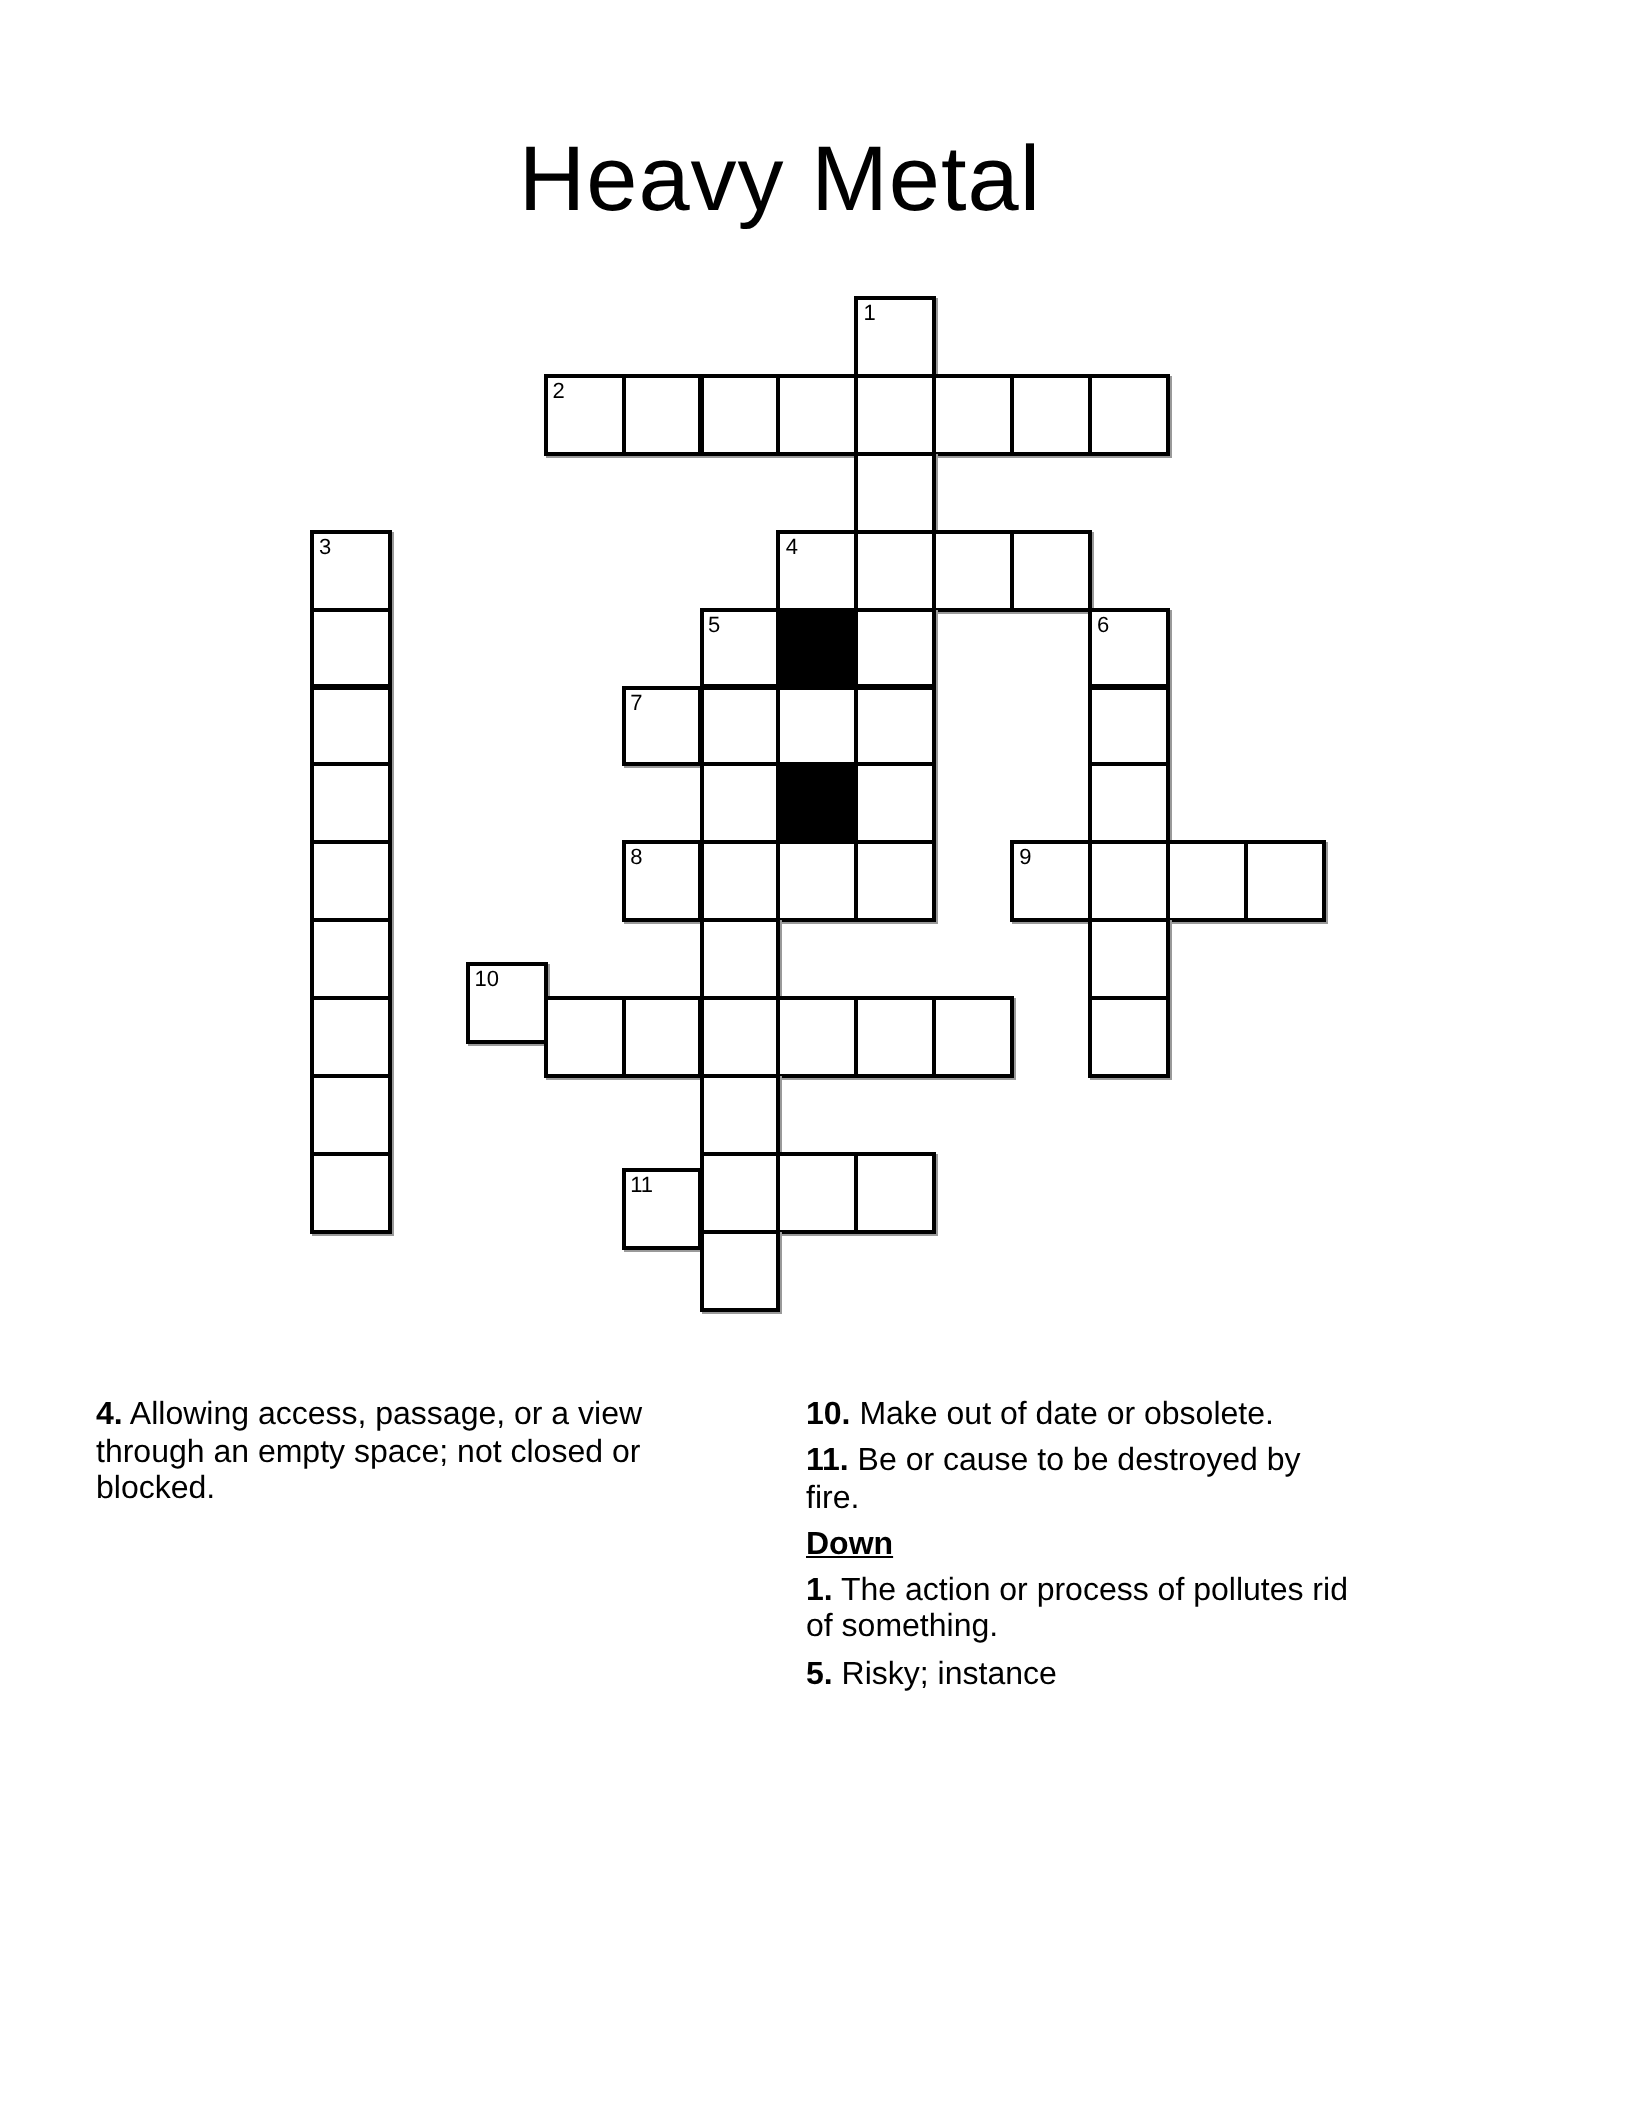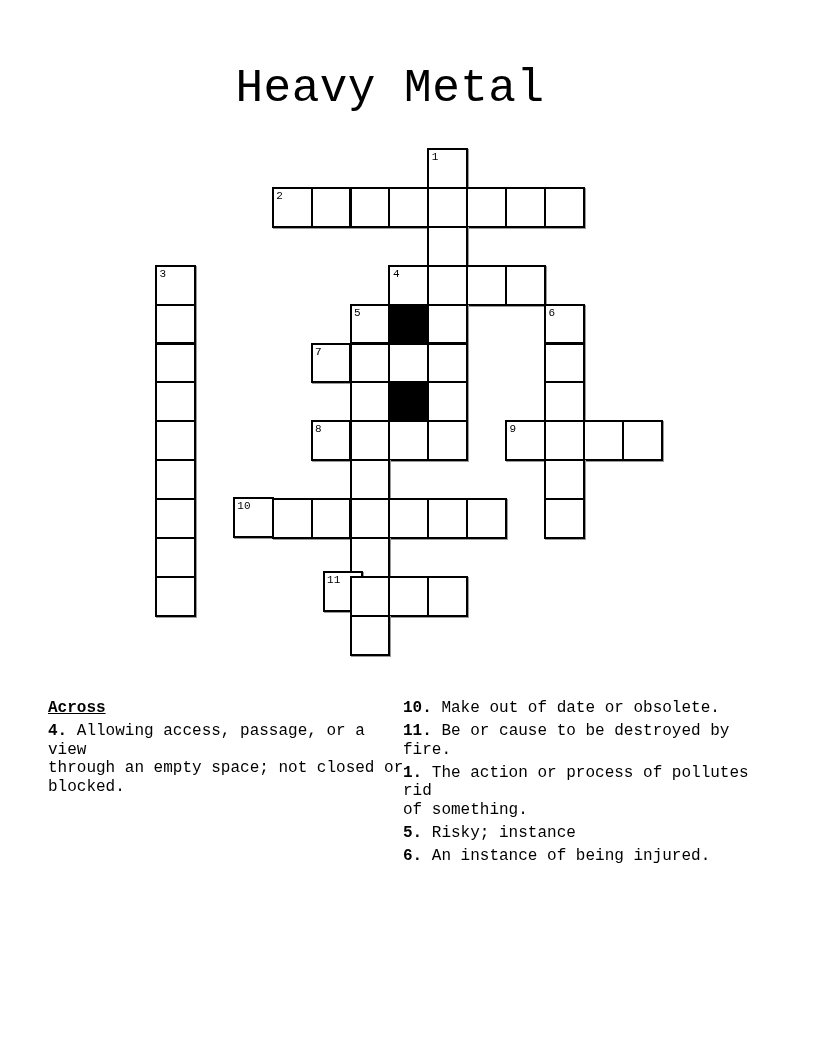--- a/index.html
+++ b/index.html
@@ -2,21 +2,21 @@
 <html><head>
 <meta charset="utf-8">
 <style>
   html, body { margin: 0; padding: 0; background: #ffffff; }
   #page {
     position: relative;
     width: 780px;
     height: 1056px;
     background: #ffffff;
     color: #000000;
-    font-family: Liberation Mono, monospace;
+    font-family: Liberation Sans, sans-serif;
     overflow: hidden;
   }
   #title {
     position: absolute;
     top: 30px;
     left: 0;
     width: 100%;
     text-align: center;
     font-size: 46px;
     line-height: 56px;
@@ -129,51 +129,50 @@
       <div class="cell" style="left: 350.1px; top: 272.3px;">
         <span class="num">9</span>
       </div>
       <div class="cell" style="left: 389px; top: 272.3px;"></div>
       <div class="cell" style="left: 427.9px; top: 272.3px;"></div>
       <div class="cell" style="left: 466.8px; top: 272.3px;"></div>
       <div class="cell" style="left: 0px; top: 311.2px;"></div>
       <div class="cell" style="left: 194.5px; top: 311.2px;"></div>
       <div class="cell" style="left: 389px; top: 311.2px;"></div>
       <div class="cell" style="left: 0px; top: 350.1px;"></div>
-      <div class="cell" style="left: 77.8px; top: 349px;">
+      <div class="cell" style="left: 77.8px; top: 333px;">
         <span class="num">10</span>
       </div>
       <div class="cell" style="left: 116.7px; top: 350.1px;"></div>
       <div class="cell" style="left: 155.6px; top: 350.1px;"></div>
       <div class="cell" style="left: 194.5px; top: 350.1px;"></div>
       <div class="cell" style="left: 233.4px; top: 350.1px;"></div>
       <div class="cell" style="left: 272.3px; top: 350.1px;"></div>
       <div class="cell" style="left: 311.2px; top: 350.1px;"></div>
       <div class="cell" style="left: 389px; top: 350.1px;"></div>
       <div class="cell" style="left: 0px; top: 389px;"></div>
       <div class="cell" style="left: 194.5px; top: 389px;"></div>
       <div class="cell" style="left: 0px; top: 427.9px;"></div>
-      <div class="cell" style="left: 155.6px; top: 423px; margin-left: 12px;">
+      <div class="cell" style="left: 155.6px; top: 436px;">
         <span class="num">11</span>
       </div>
       <div class="cell" style="left: 194.5px; top: 427.9px;"></div>
       <div class="cell" style="left: 233.4px; top: 427.9px;"></div>
       <div class="cell" style="left: 272.3px; top: 427.9px;"></div>
       <div class="cell" style="left: 194.5px; top: 466.8px;"></div>
     </div>
 
   <div id="clues-left" class="clues-col">
-      <div class="clues-heading">Across</div>
       <p class="clue"><span class="cnum">4.</span><span class="ctxt"> Allowing access, passage, or a view
 through an empty space; not closed or
 blocked.</span></p>
     </div>
   <div id="clues-right" class="clues-col">
       <p class="clue"><span class="cnum">10.</span><span class="ctxt"> Make out of date or obsolete.</span></p>
       <p class="clue"><span class="cnum">11.</span><span class="ctxt"> Be or cause to be destroyed by
 fire.</span></p>
+      <div class="clues-heading">Down</div>
       <p class="clue"><span class="cnum">1.</span><span class="ctxt"> The action or process of pollutes rid
 of something.</span></p>
       <p class="clue"><span class="cnum">5.</span><span class="ctxt"> Risky; instance</span></p>
-      <p class="clue"><span class="cnum">6.</span><span class="ctxt"> An instance of being injured.</span></p>
     </div>
 
 </div>
 
 </body></html>

